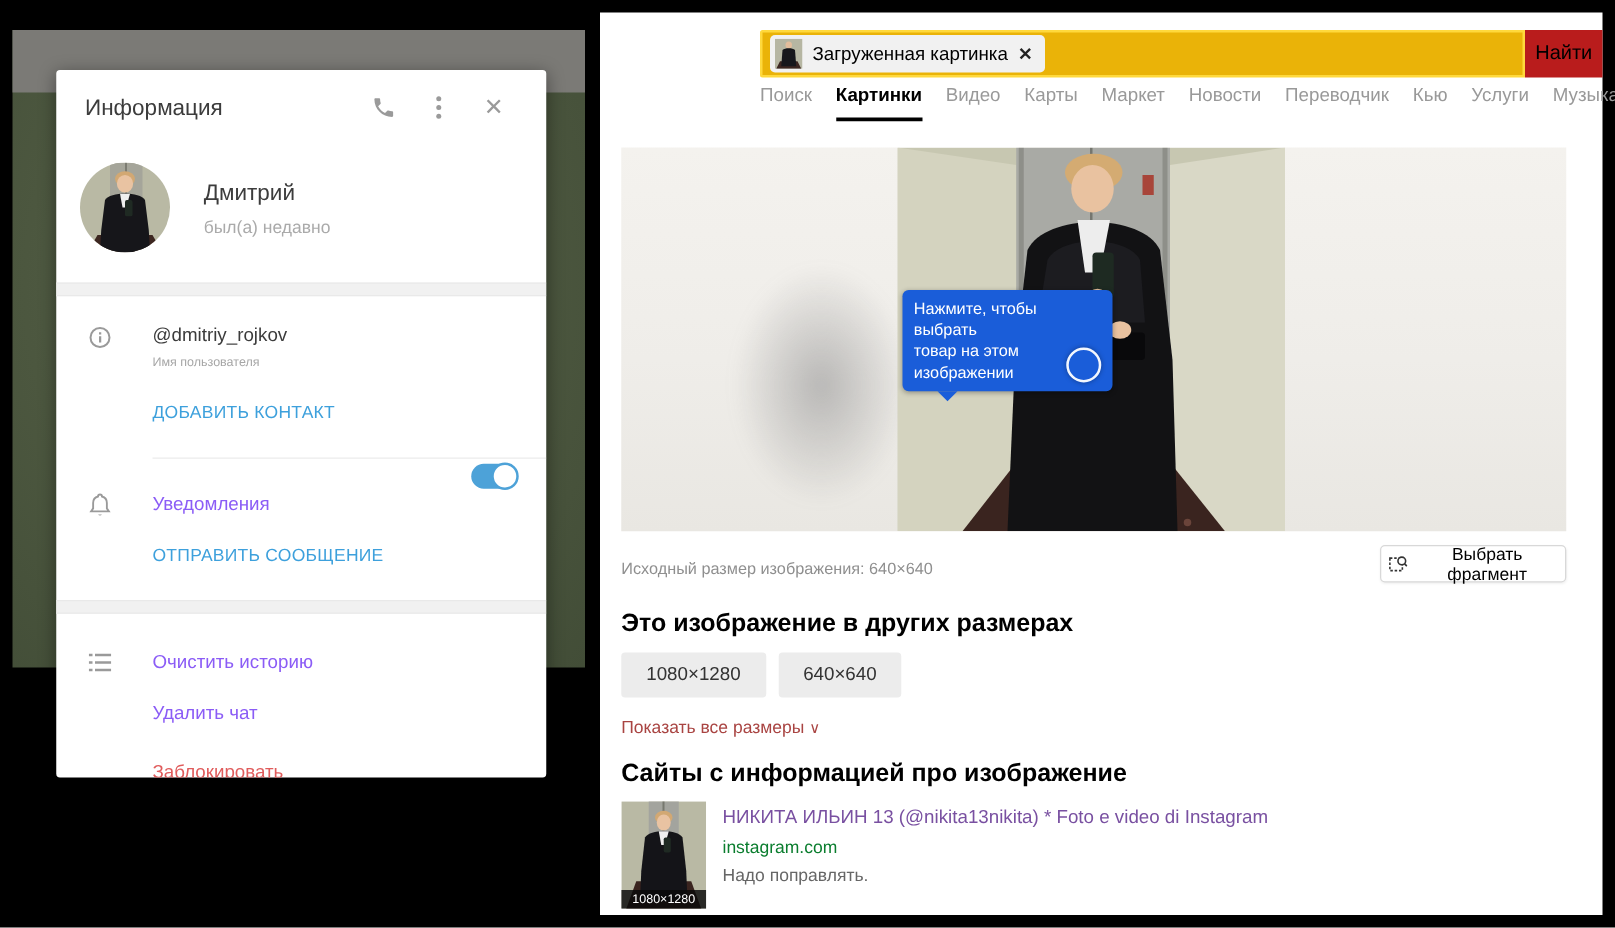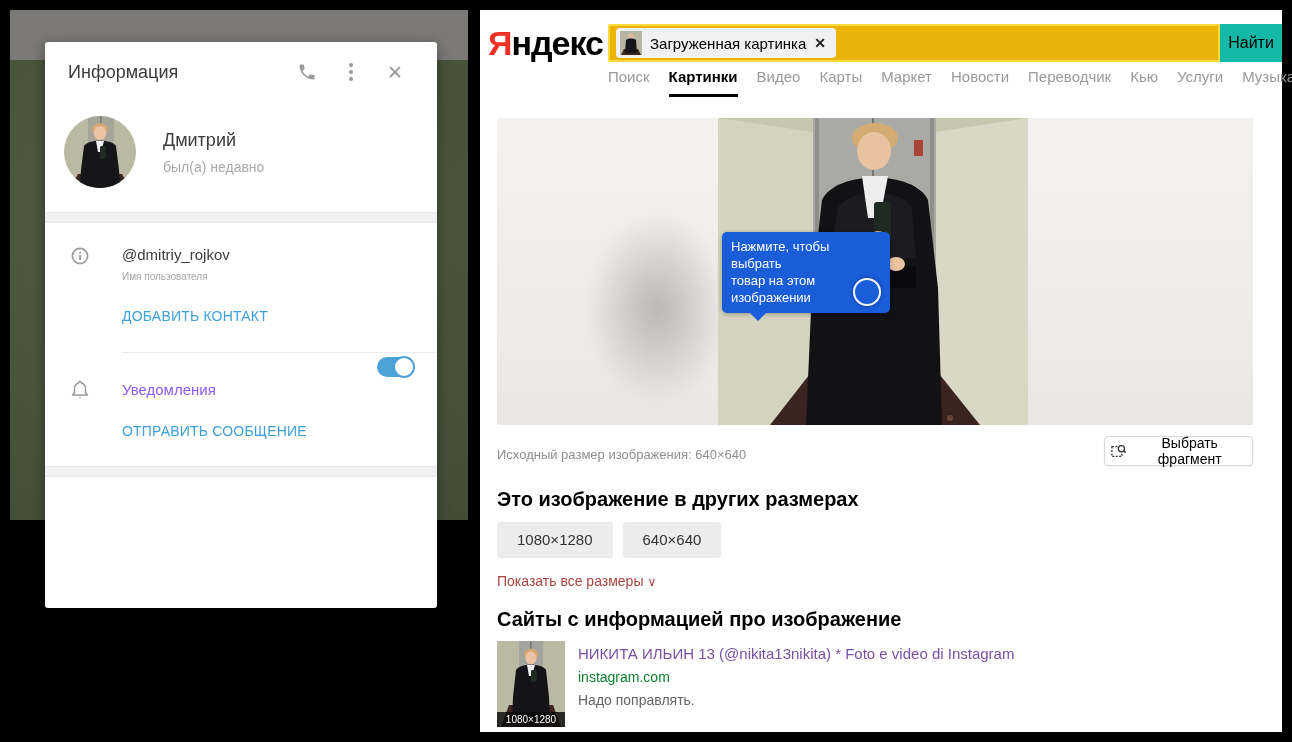--- a/index.html
+++ b/index.html
@@ -2,21 +2,21 @@
 <html><head>
 <meta charset="utf-8">
 <style>
   html,body{margin:0;padding:0;}
   body{
     width:1292px;height:742px;position:relative;background:#000;
     font-family:"Liberation Sans", sans-serif; overflow:hidden;
     -webkit-font-smoothing:antialiased;
   }
   
-  .tg-region{position:absolute;left:10px;top:10px;width:458px;height:510px;
+  .tg-region{position:absolute;left:10px;top:24px;width:458px;height:510px;
     background:radial-gradient(ellipse at 45% 40%, #5a654d 0%, #4c573f 55%, #424d37 100%);}
   .tg-topbar{position:absolute;left:0;top:0;width:100%;height:50px;background:#7b7a76;}
   .tg-card{position:absolute;left:35px;top:32px;width:392px;height:566px;background:#fff;
     border-radius:3px;box-shadow:0 3px 14px rgba(0,0,0,.4);overflow:hidden;}
   .tg-header{display:flex;align-items:center;height:60px;padding:0 20px 0 23px;}
   .tg-title{flex:1;font-size:18px;color:#3c3c3c;font-weight:500;}
   .tg-hicon{width:44px;display:flex;justify-content:center;align-items:center;color:#9a9a9a;cursor:pointer;}
   .tg-close{font-size:19px;color:#9a9a9a;}
   .dots{display:flex;flex-direction:column;gap:3px;}
   .dots span{width:4px;height:4px;border-radius:50%;background:#9a9a9a;}
@@ -40,21 +40,21 @@
   
   .yx-region{position:absolute;left:480px;top:10px;width:802px;height:722px;background:#fff;}
   .yx-logo{position:absolute;left:8px;top:14px;font-size:34px;font-weight:bold;letter-spacing:-1px;color:#000;cursor:pointer;}
   .yx-logo .first{color:#f03226;}
   .yx-search{position:absolute;left:128px;top:14px;width:608px;height:34px;background:#eab308;
     border:2px solid #ffd93d;border-radius:2px 0 0 2px;display:flex;align-items:center;cursor:text;}
   .yx-chip{display:flex;align-items:center;gap:8px;background:#f1f1f1;border-radius:4px;
     margin-left:6px;padding:3px 10px 3px 4px;font-size:15px;color:#000;cursor:default;}
   .yx-chip img,.yx-chip .thumb{display:block;}
   .chip-close{font-weight:bold;font-size:14px;color:#222;cursor:pointer;}
-  .yx-findbtn{position:absolute;left:740px;top:14px;width:62px;height:38px;background:#14b8a6;
+  .yx-findbtn{position:absolute;left:740px;top:14px;width:62px;height:38px;background:#b91c1c;
     border:none;font-size:16px;color:#000;cursor:pointer;font-family:inherit;}
   .yx-tabs{position:absolute;left:128px;top:58px;display:flex;gap:19px;font-size:15px;color:#999;}
   .yx-tab{cursor:pointer;padding-bottom:9px;}
   .yx-tab.active{color:#000;font-weight:bold;border-bottom:3px solid #000;}
   
   .yx-viewer{position:absolute;left:17px;top:108px;width:756px;height:307px;overflow:hidden;cursor:pointer;
     background:linear-gradient(180deg,#f4f2ee 0%,#efede9 55%,#e9e7e2 100%);}
   .yx-viewer .blob{position:absolute;left:90px;top:95px;width:140px;height:190px;border-radius:50%;
     background:radial-gradient(closest-side, rgba(110,110,112,.42), rgba(110,110,112,0));filter:blur(6px);}
   .yx-photo{position:absolute;left:221px;top:0;width:310px;height:307px;}
@@ -159,28 +159,40 @@
       <div style="margin-top:24px;margin-bottom:26px;">
         <span class="tg-link">ОТПРАВИТЬ СООБЩЕНИЕ</span>
       </div>
     </div>
     <div class="toggle">
         <div class="knob"></div>
       </div>
 
     <div class="tg-band"></div>
 
+    <div class="tg-row">
+      <div class="tg-rowicon" style="top:31px;">
+        <svg width="18" height="16" viewBox="0 0 18 16">
+          <rect x="0" y="1" width="3" height="2" fill="#9a9a9a"></rect>
+            <rect x="5" y="1" width="13" height="2" fill="#9a9a9a"></rect>
+          <rect x="0" y="7" width="3" height="2" fill="#9a9a9a"></rect>
+            <rect x="5" y="7" width="13" height="2" fill="#9a9a9a"></rect>
+          <rect x="0" y="13" width="3" height="2" fill="#9a9a9a"></rect>
+            <rect x="5" y="13" width="13" height="2" fill="#9a9a9a"></rect>
+        </svg>
+      </div>
+      <div class="tg-menuitem" style="padding-top:30px;">Очистить историю</div>
+      <div class="tg-menuitem" style="padding-top:24px;">Удалить чат</div>
+      <div class="tg-block" style="padding-top:30px;">Заблокировать</div>
+    </div>
   </div>
 </div>
 
 <div class="yx-region">
 
-  <div class="yx-logo">
-    <span class="first">Я</span><span>ндекс</span>
-  </div>
 
   <div class="yx-search">
     <div class="yx-chip">
       <svg class="thumb" width="22" height="24" viewBox="0 0 22 24">
         <rect width="22" height="24" fill="#b6b6a2"></rect>
         <polygon points="4,18 18,18 21,24 1,24" fill="#3c2620"></polygon>
         <ellipse cx="11" cy="5" rx="2.6" ry="2.8" fill="#e3bd9c"></ellipse>
         <path d="M6 9 C8 7 14 7 16 9 L17 22 L5 22 Z" fill="#17171b"></path>
       </svg>
       <span>Загруженная картинка</span>

